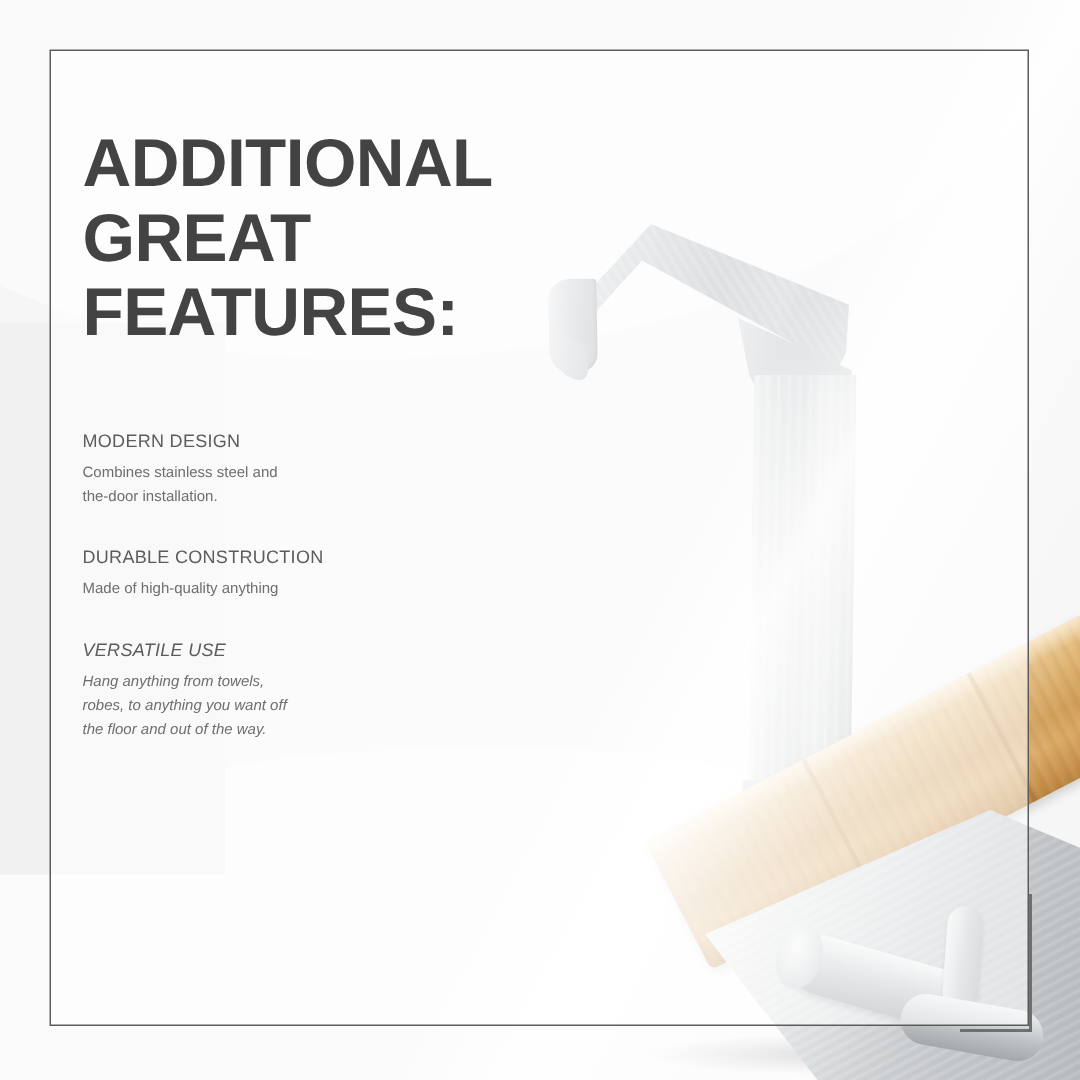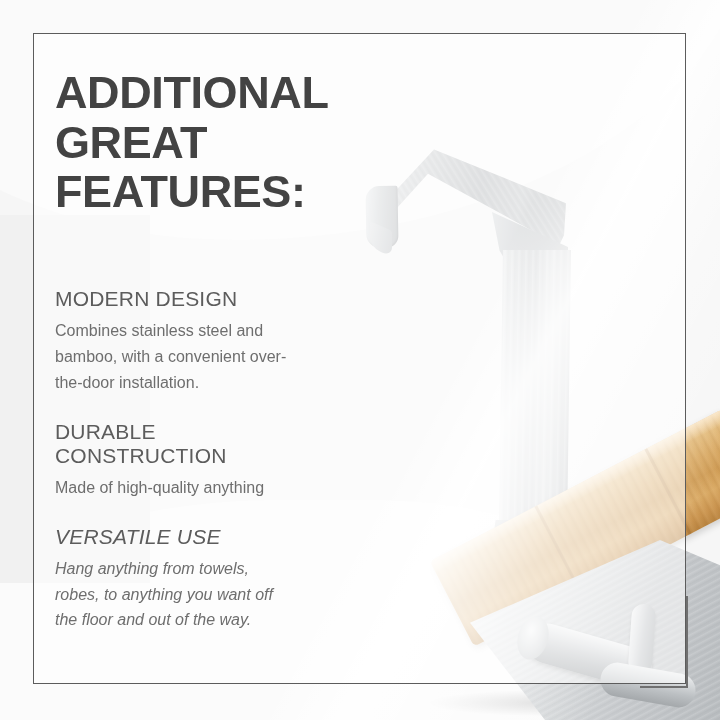--- a/index.html
+++ b/index.html
@@ -383,21 +383,21 @@
     width: 230px;
     height: 26px;
     border-radius: 50%;
     background: radial-gradient(ellipse at center, rgba(0,0,0,0.12) 0%, rgba(0,0,0,0.0) 72%);
   }
 
   
   .content {
     position: absolute;
     left: 55px;
-    top: 68px;
+    top: 84px;
     width: 310px;
   }
 
   .headline {
     margin: 0;
     font-size: 45px;
     line-height: 1.10;
     font-weight: 700;
     letter-spacing: -0.4px;
     color: #434343;
@@ -409,29 +409,29 @@
     position: absolute;
     left: 55px;
     top: 287px;
     width: 262px;
   }
   .feature { margin-bottom: 24px; }
   .feature:last-child { margin-bottom: 0; font-style: italic; }
 
   .feature-title {
     margin: 0 0 7px 0;
-    font-size: 21px;
+    font-size: 12px;
     font-weight: 400;
     letter-spacing: 0.2px;
     color: #5c5c5c;
     text-transform: uppercase;
   }
   .feature-body {
     margin: 0;
-    font-size: 16px;
+    font-size: 10px;
     line-height: 1.62;
     font-weight: 400;
     color: #6e6e6e;
   }
   .feature-body span { display: block; }
 </style>
 </head>
 <body>
 
 <div id="canvas">
@@ -487,21 +487,20 @@
       <span>FEATURES:</span>
     </h1>
   </div>
 
   <div class="features">
 
     <div class="feature">
       <h2 class="feature-title">MODERN DESIGN</h2>
       <p class="feature-body">
         <span>Combines stainless steel and</span>
-        <span>bamboo, with a convenient over-</span>
         <span>the-door installation.</span>
       </p>
     </div>
 
     <div class="feature">
       <h2 class="feature-title">DURABLE CONSTRUCTION</h2>
       <p class="feature-body">
         <span>Made of high-quality anything</span>
       </p>
     </div>

